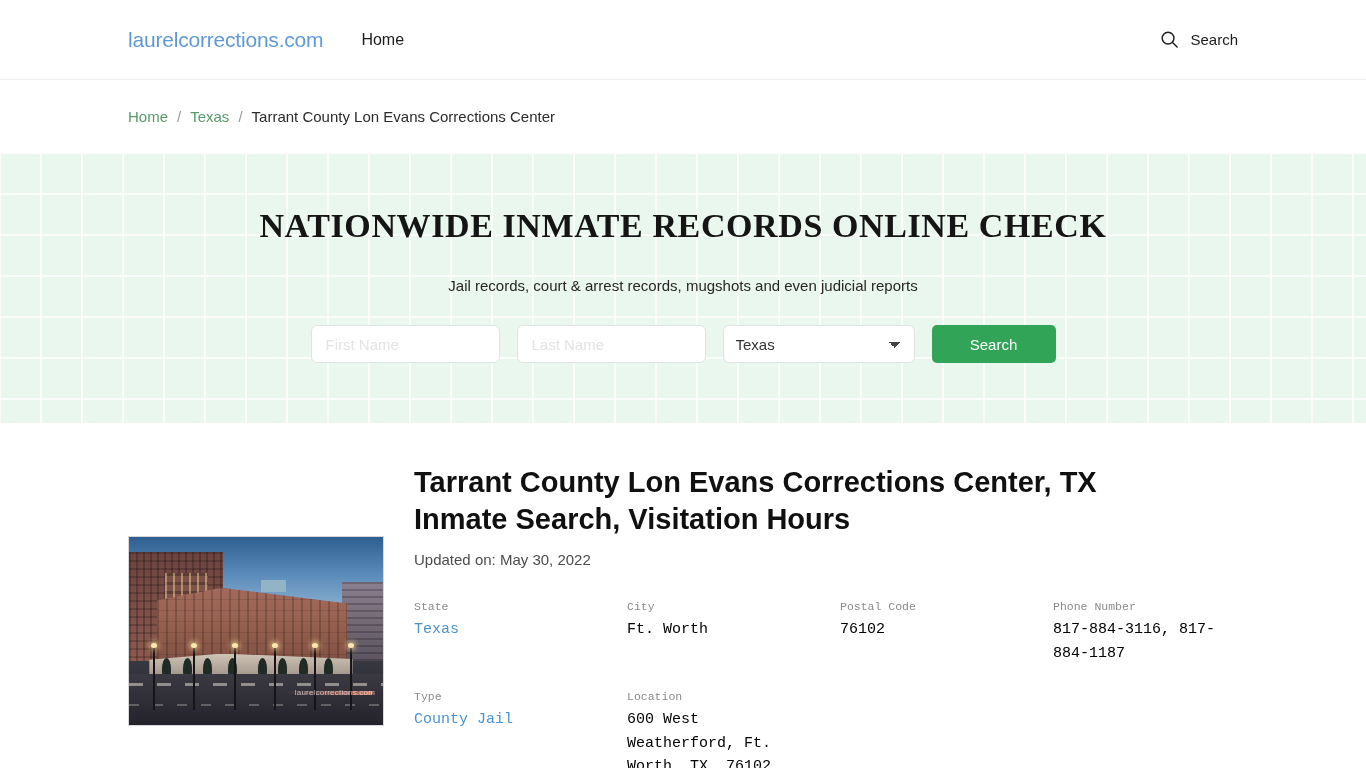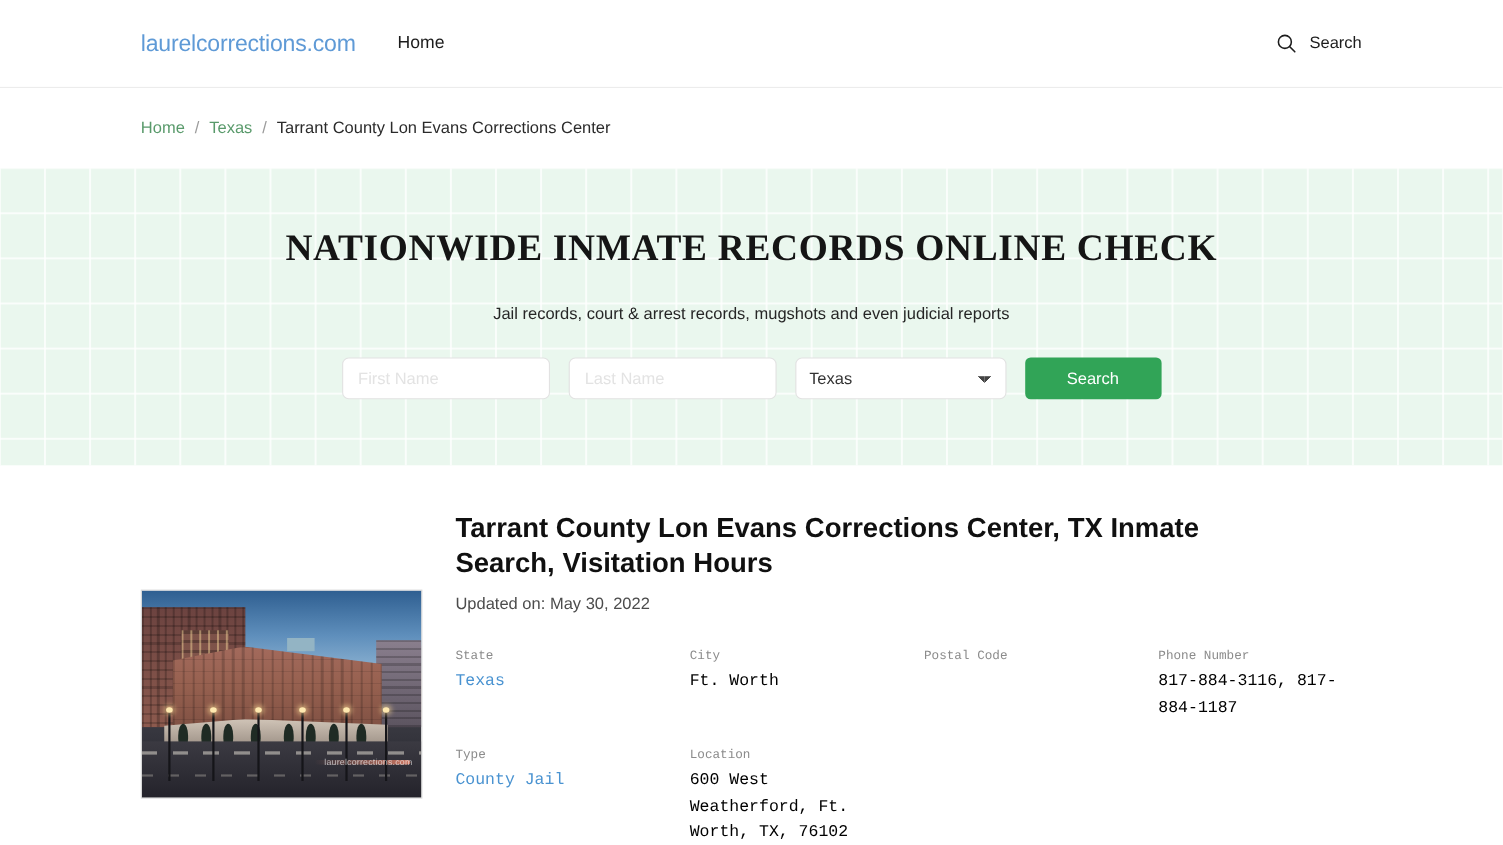--- a/index.html
+++ b/index.html
@@ -274,21 +274,21 @@
   .ph-watermark {
     position: absolute; right: 8px; bottom: 28px;
     font-size: 8px; color: rgba(255,255,255,0.62);
     font-family: "Liberation Sans", sans-serif;
     letter-spacing: 0.2px;
   }
 
   .detail-col { flex: 1 1 auto; min-width: 0; }
   .page-title {
     margin: 0;
-    font-size: 25px;
+    font-size: 29px;
     line-height: 1.28;
     font-weight: bold;
     color: #101010;
     max-width: 760px;
   }
   .updated {
     margin: 0;
     padding-top: 13px;
     font-size: 15px;
     color: #4c4c4c;
@@ -407,20 +407,21 @@
         <a class="fact-value" href="#">Texas</a>
       </div>
 
       <div>
         <div class="fact-label">City</div>
         <div class="fact-value">Ft. Worth</div>
       </div>
 
       <div>
         <div class="fact-label">Postal Code</div>
+        <div class="fact-value">76102</div>
       </div>
 
 
       <div>
         <div class="fact-label">Phone Number</div>
         <div class="fact-value">817-884-3116, 817-884-1187</div>
       </div>
 
       <div>
         <div class="fact-label">Type</div>

